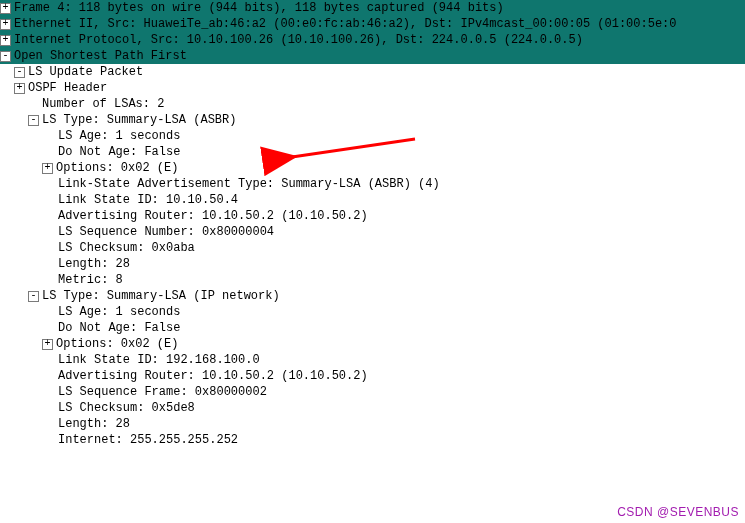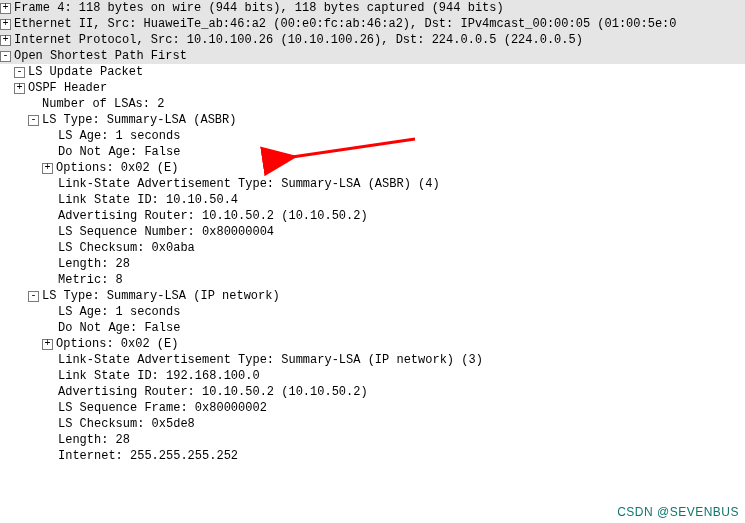--- a/index.html
+++ b/index.html
@@ -1,27 +1,27 @@
 <!DOCTYPE html>
 <html><head>
 <meta charset="utf-8">
 <style>
   html,body{margin:0;padding:0;font-family:"Lucida Console","Courier New",monospace;font-size:12px;color:#000;background:#fff}
   .packet-tree{width:745px;height:523px;position:relative;overflow:hidden}
   .row{white-space:pre;line-height:16px;height:16px}
-  .hdr{background:#e5e5e5}
+  .hdr{background:#0f766e}
   .tree-icon{display:inline-block;width:9px;height:9px;border:1px solid #7a7a7a;text-align:center;line-height:7px;font-size:10px;margin-right:3px;vertical-align:1px;background:#fff;cursor:pointer;user-select:none}
   .ind{display:inline-block}
   .i1{width:14px}
   .i2{width:28px}
   .i3{width:42px}
   .i4{width:58px}
   .arrow{position:absolute;left:280px;top:139px;pointer-events:none}
   .arrow svg{overflow:visible}
-  .watermark{position:absolute;right:6px;bottom:4px;color:#0f766e;font-family:Arial,sans-serif;font-size:12px;letter-spacing:.5px;pointer-events:none}
+  .watermark{position:absolute;right:6px;bottom:4px;color:#a21caf;font-family:Arial,sans-serif;font-size:12px;letter-spacing:.5px;pointer-events:none}
 </style>
 </head>
 <body>
 
 <div class="packet-tree">
 
   <div class="row hdr"><span class="tree-icon">+</span><span>Frame 4: 118 bytes on wire (944 bits), 118 bytes captured (944 bits)</span></div>
   <div class="row hdr"><span class="tree-icon">+</span><span>Ethernet II, Src: HuaweiTe_ab:46:a2 (00:e0:fc:ab:46:a2), Dst: IPv4mcast_00:00:05 (01:00:5e:0</span></div>
   <div class="row hdr"><span class="tree-icon">+</span><span>Internet Protocol, Src: 10.10.100.26 (10.10.100.26), Dst: 224.0.0.5 (224.0.0.5)</span></div>
   <div class="row hdr"><span class="tree-icon">-</span><span>Open Shortest Path First</span></div>
@@ -40,21 +40,20 @@
   <div class="row"><span class="ind i4"></span><span>Advertising Router: 10.10.50.2 (10.10.50.2)</span></div>
   <div class="row"><span class="ind i4"></span><span>LS Sequence Number: 0x80000004</span></div>
   <div class="row"><span class="ind i4"></span><span>LS Checksum: 0x0aba</span></div>
   <div class="row"><span class="ind i4"></span><span>Length: 28</span></div>
   <div class="row"><span class="ind i4"></span><span>Metric: 8</span></div>
 
   <div class="row"><span class="ind i2"></span><span class="tree-icon">-</span><span>LS Type: Summary-LSA (IP network)</span></div>
   <div class="row"><span class="ind i4"></span><span>LS Age: 1 seconds</span></div>
   <div class="row"><span class="ind i4"></span><span>Do Not Age: False</span></div>
   <div class="row"><span class="ind i3"></span><span class="tree-icon">+</span><span>Options: 0x02 (E)</span></div>
-  <div class="row"><span class="ind i4"></span><span>Link-State Advertisement Type: Summary-LSA (IP network) (3)</span></div>
   <div class="row"><span class="ind i4"></span><span>Link State ID: 192.168.100.0</span></div>
   <div class="row"><span class="ind i4"></span><span>Advertising Router: 10.10.50.2 (10.10.50.2)</span></div>
   <div class="row"><span class="ind i4"></span><span>LS Sequence Frame: 0x80000002</span></div>
   <div class="row"><span class="ind i4"></span><span>LS Checksum: 0x5de8</span></div>
   <div class="row"><span class="ind i4"></span><span>Length: 28</span></div>
   <div class="row"><span class="ind i4"></span><span>Internet: 255.255.255.252</span></div>
 
   <div class="arrow">
     <svg width="150" height="30">
       <defs>

